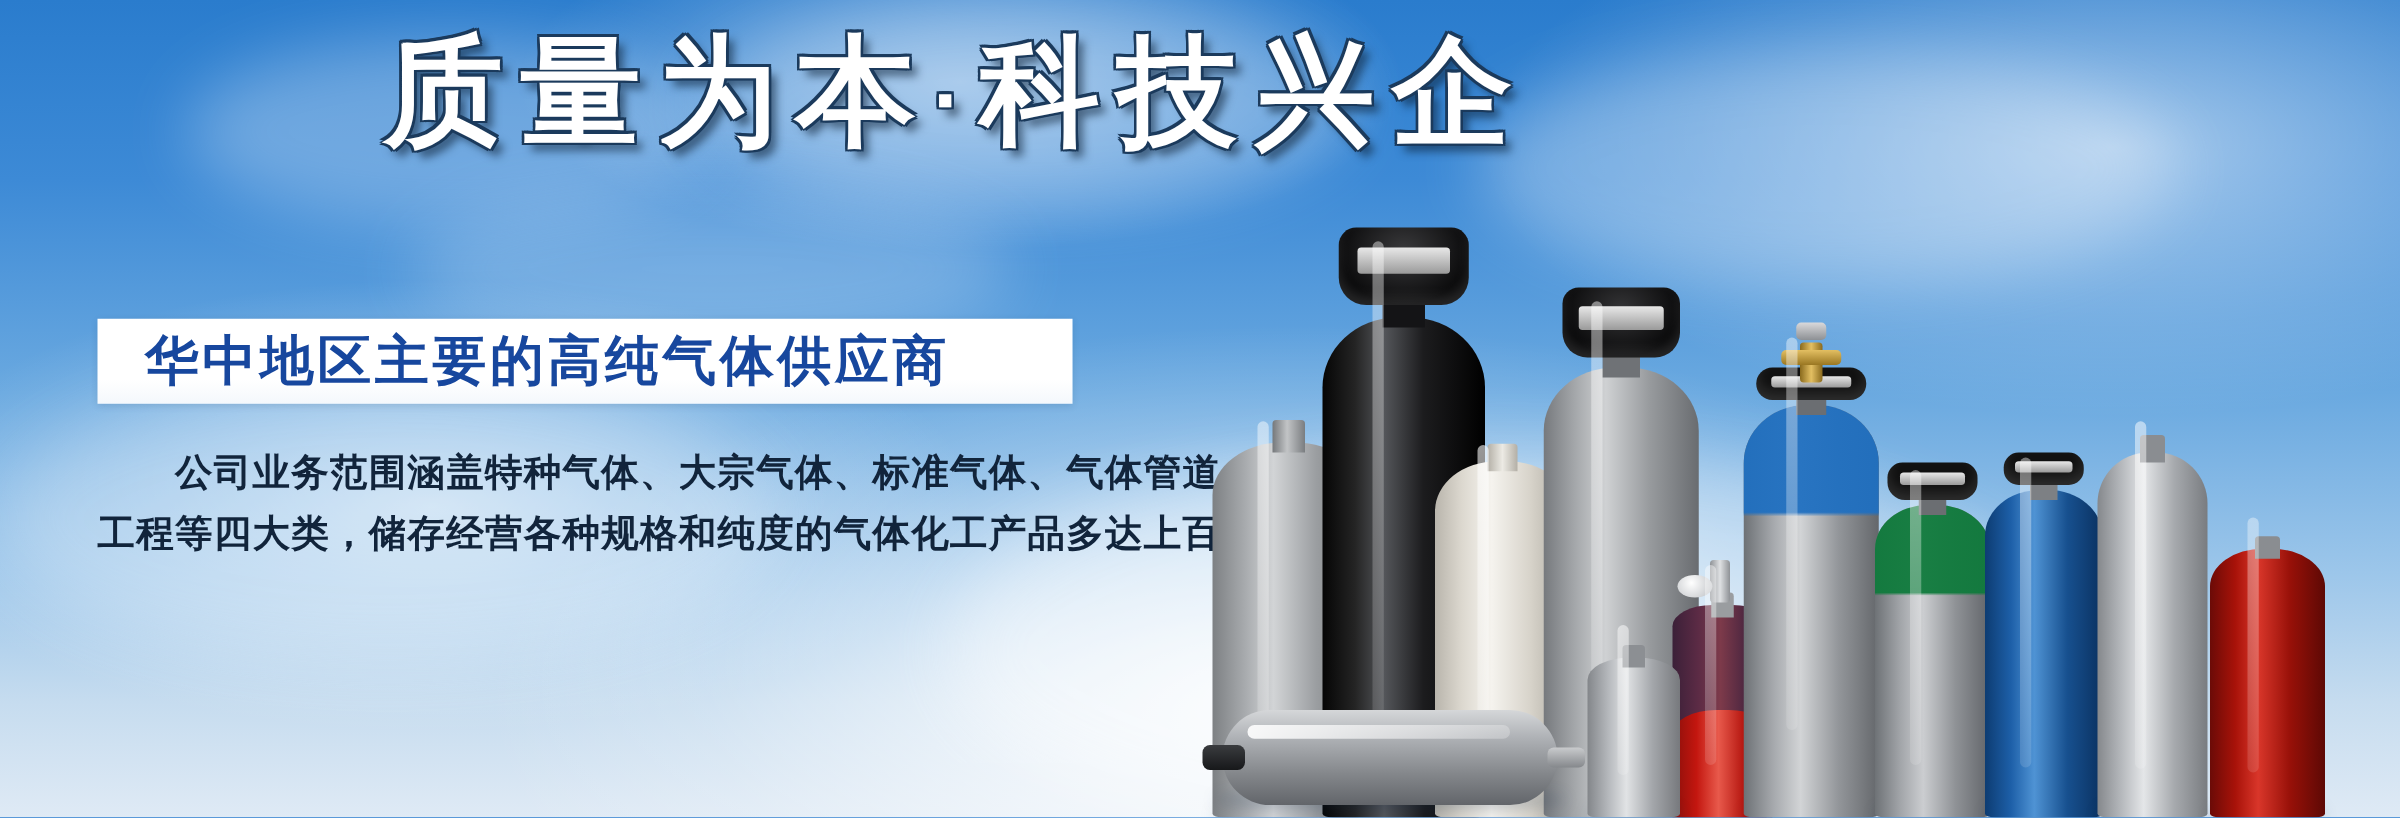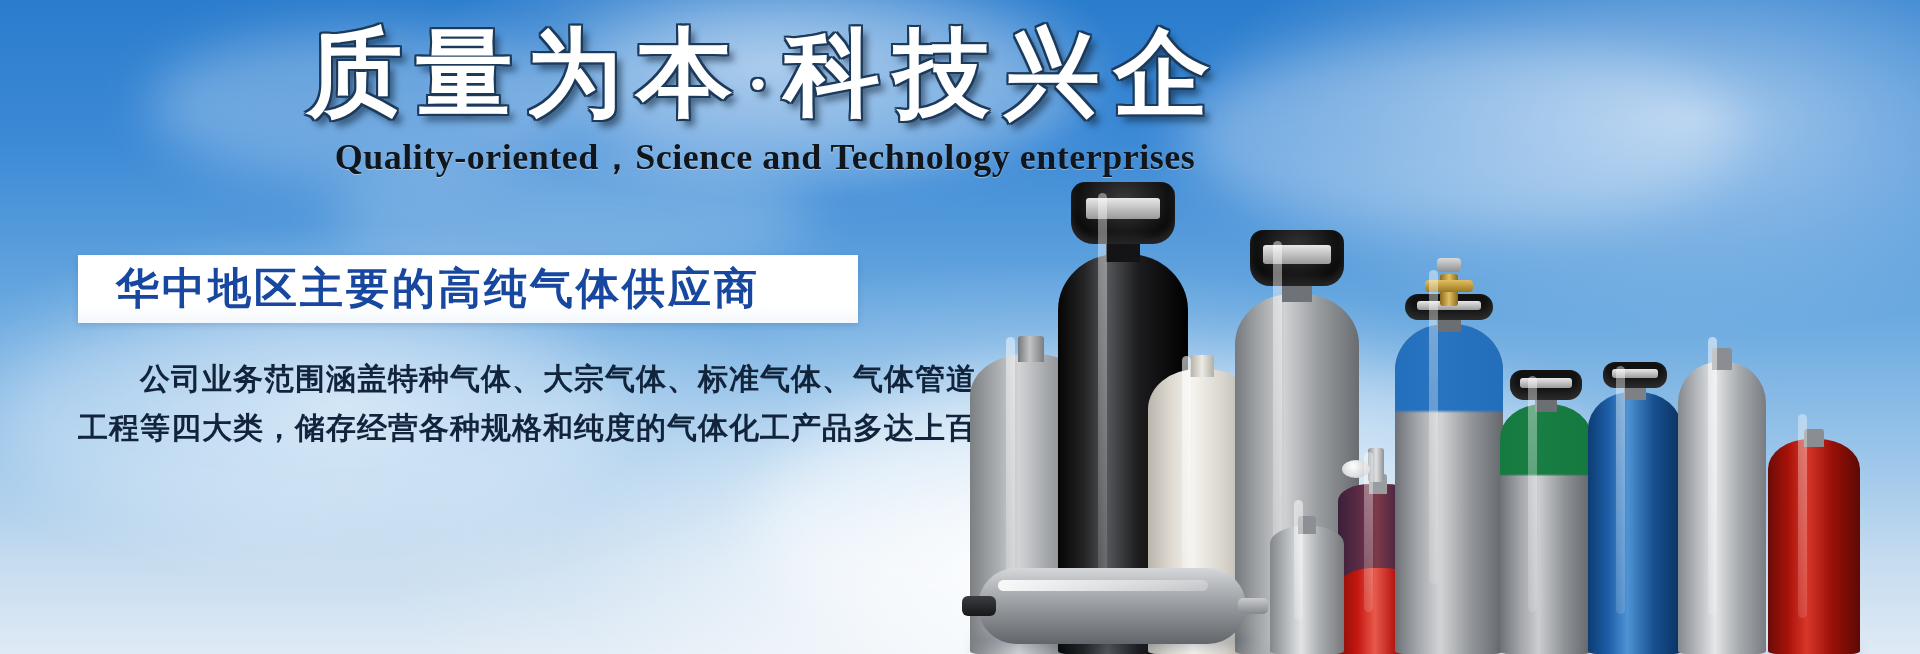--- a/index.html
+++ b/index.html
@@ -22,21 +22,21 @@
   .c1{left:150px;top:30px;width:420px;height:150px;opacity:.5;}
   .c2{left:560px;top:0px;width:520px;height:170px;opacity:.45;}
   .c3{left:1180px;top:40px;width:560px;height:190px;opacity:.5;}
   .c4{left:0px;top:300px;width:620px;height:230px;opacity:.35;}
   .c5{left:760px;top:360px;width:900px;height:320px;opacity:.55;}
   .c6{left:330px;top:150px;width:480px;height:130px;opacity:.38;}
 
   
   .headline{
     position:absolute;left:0;top:22px;width:1530px;text-align:center;
-    font-family:Liberation Serif, serif;
+    font-family:Liberation Sans, sans-serif;
     font-weight:700;font-size:96px;letter-spacing:14px;line-height:1.08;
     color:#ffffff;
     text-shadow:
       -2px -2px 0 #1b3a5c, 2px -2px 0 #1b3a5c, -2px 2px 0 #1b3a5c, 2px 2px 0 #1b3a5c,
       0 -2px 0 #1b3a5c, 0 2px 0 #1b3a5c, -2px 0 0 #1b3a5c, 2px 0 0 #1b3a5c,
       6px 7px 7px rgba(10,28,48,.55);
     white-space:nowrap;
   }
   .headline .dot{font-size:70px;vertical-align:middle;}
 
@@ -101,21 +101,20 @@
   <div class="cloud c2"></div>
   <div class="cloud c3"></div>
   <div class="cloud c4"></div>
   <div class="cloud c5"></div>
   <div class="cloud c6"></div>
 
   <div class="headline">
     <span>质量为本</span><span class="dot">·</span><span>科技兴企</span>
   </div>
 
-  <div class="subline">Quality-oriented，Science and Technology enterprises</div>
 
   <div class="boxwrap">
     <div class="whitebox">
       <span class="slogan">华中地区主要的高纯气体供应商</span>
     </div>
   </div>
 
   <div class="para">
     <span class="ln first">公司业务范围涵盖特种气体、大宗气体、标准气体、气体管道</span>
     <span class="ln">工程等四大类，储存经营各种规格和纯度的气体化工产品多达上百</span>

